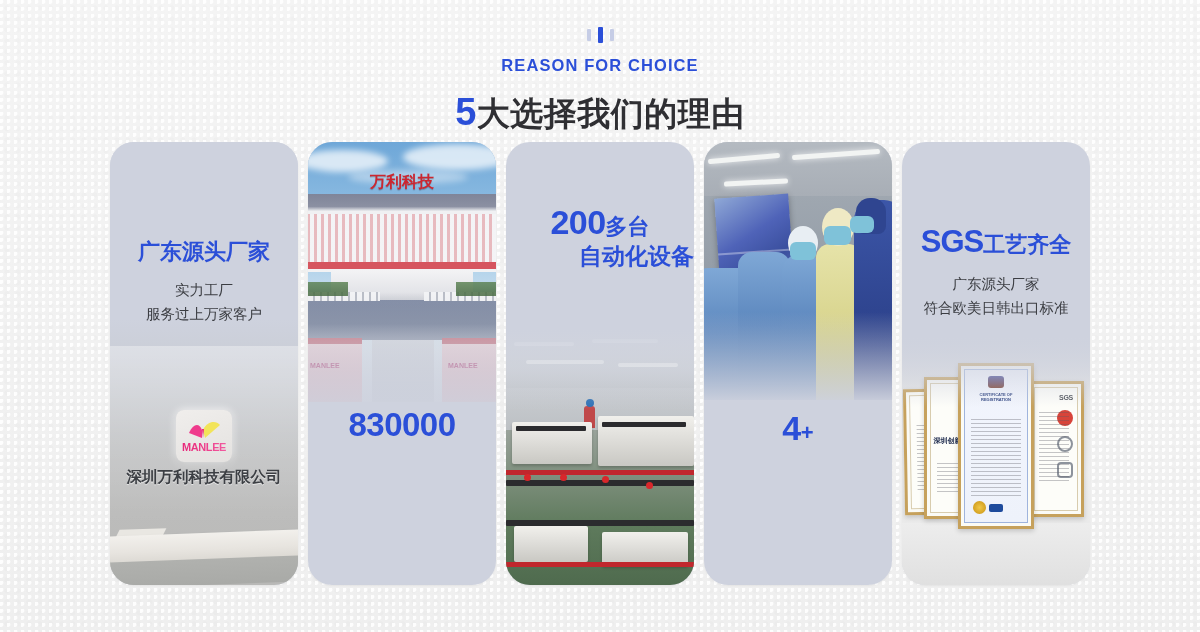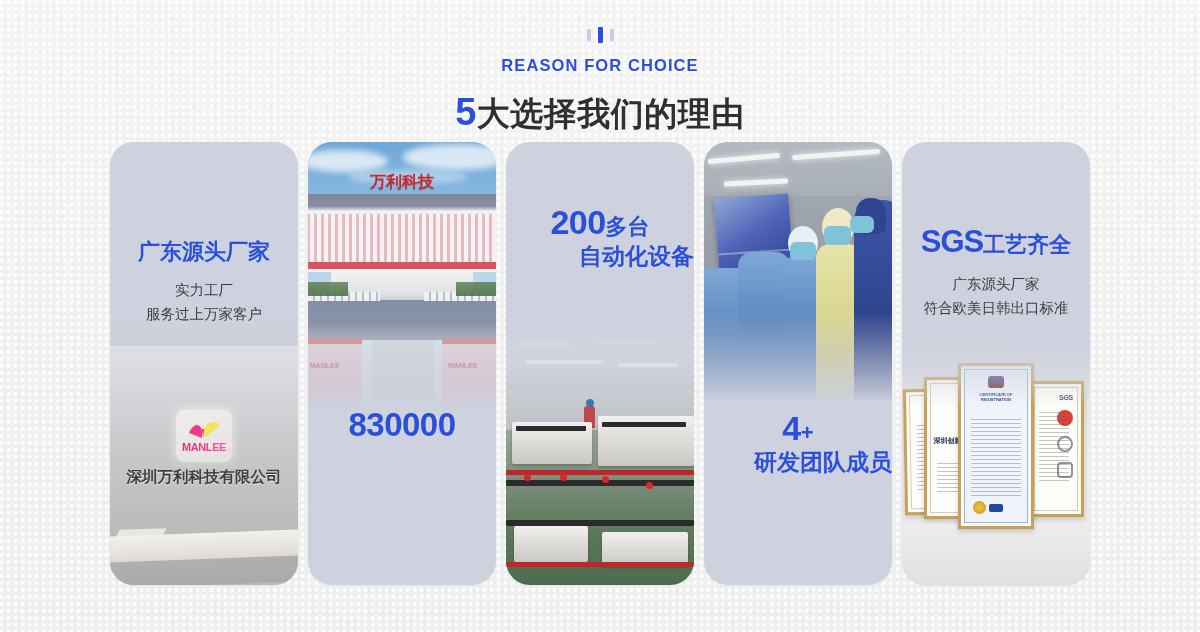--- a/index.html
+++ b/index.html
@@ -433,21 +433,20 @@
       <div class="suit navy" style="left:150px;top:58px;width:50px;height:200px;border-radius:20px 20px 0 0;"></div>
       <div class="head" style="left:152px;top:56px;width:30px;height:36px;background:#2f4590;border-radius:14px 14px 8px 8px;"></div>
       <div class="mask" style="left:146px;top:74px;width:24px;height:17px;"></div>
 
       <div class="fade"></div>
     </div>
 
     <div class="txt-block" style="top:266px;">
       <div class="big">
         <span class="n">4</span><span class="u">+</span>
-        <span class="l2">研发团队成员</span>
       </div>
     </div>
   </div>
 
   <div class="card c5">
     <div class="photo">
       <div class="cert-bg"></div>
       <div class="cert-table"></div>
 
       <div class="cert" style="left:2px;top:52px;width:34px;height:126px;transform:rotate(-1deg);">

